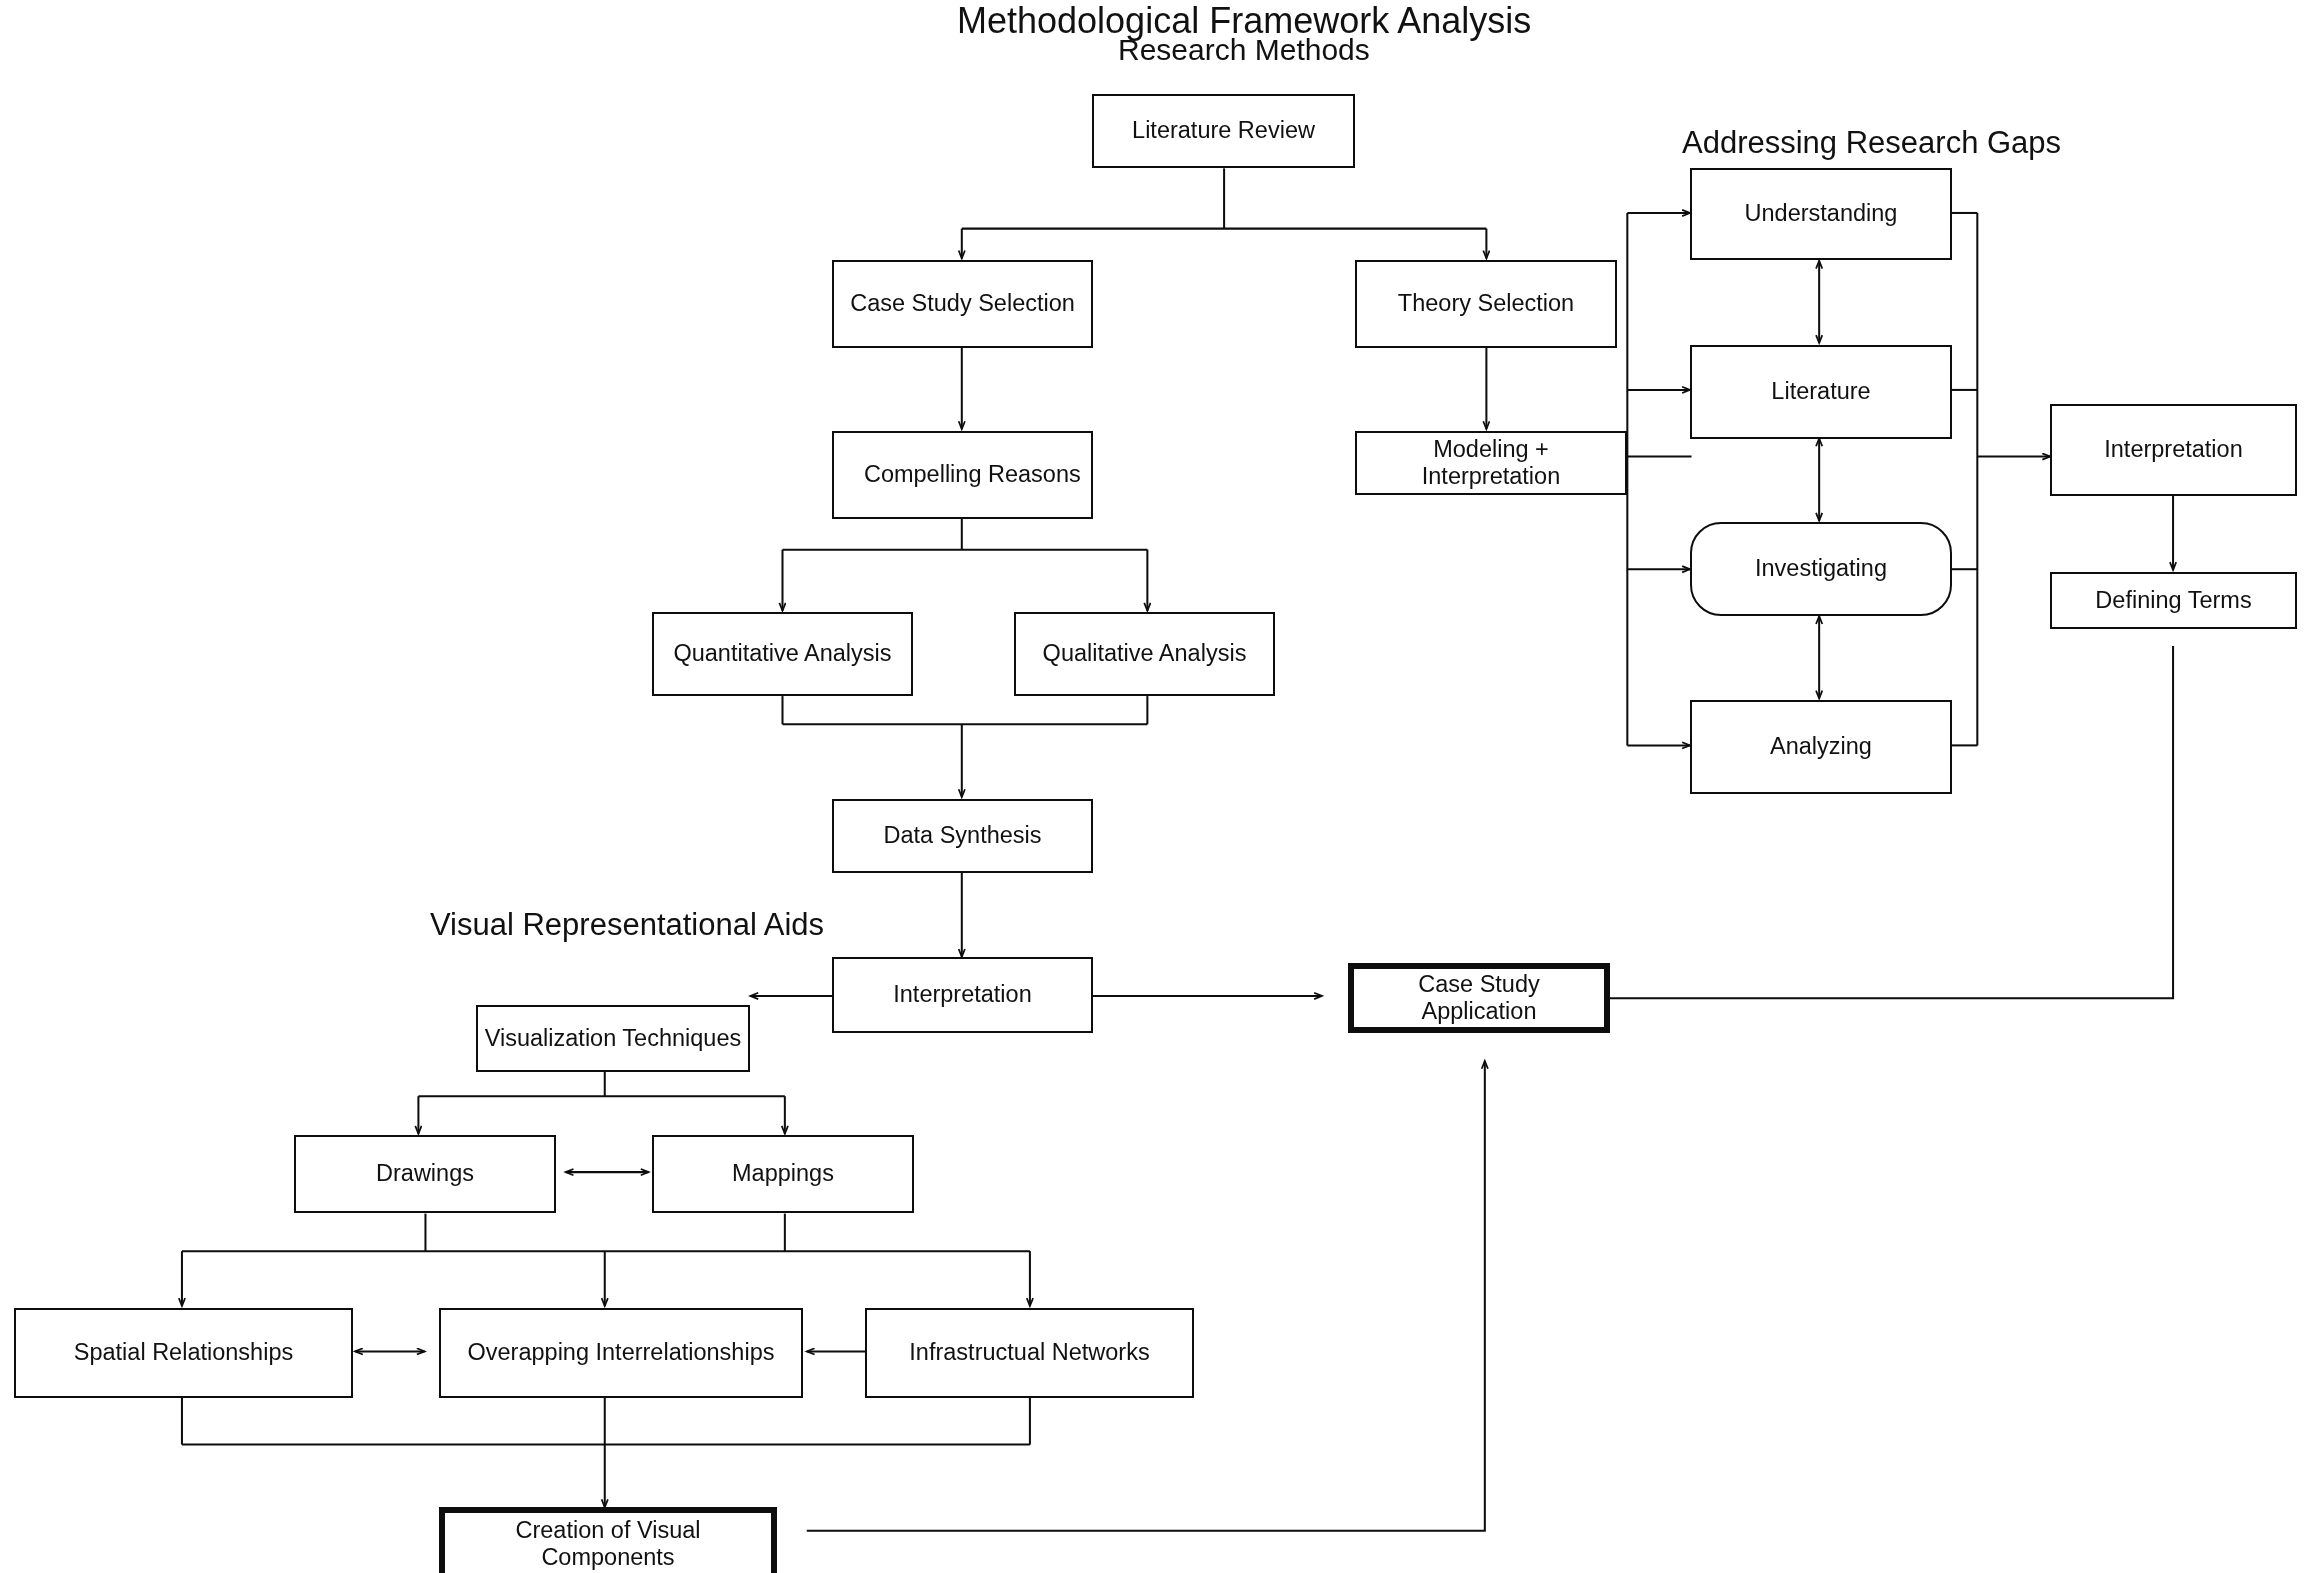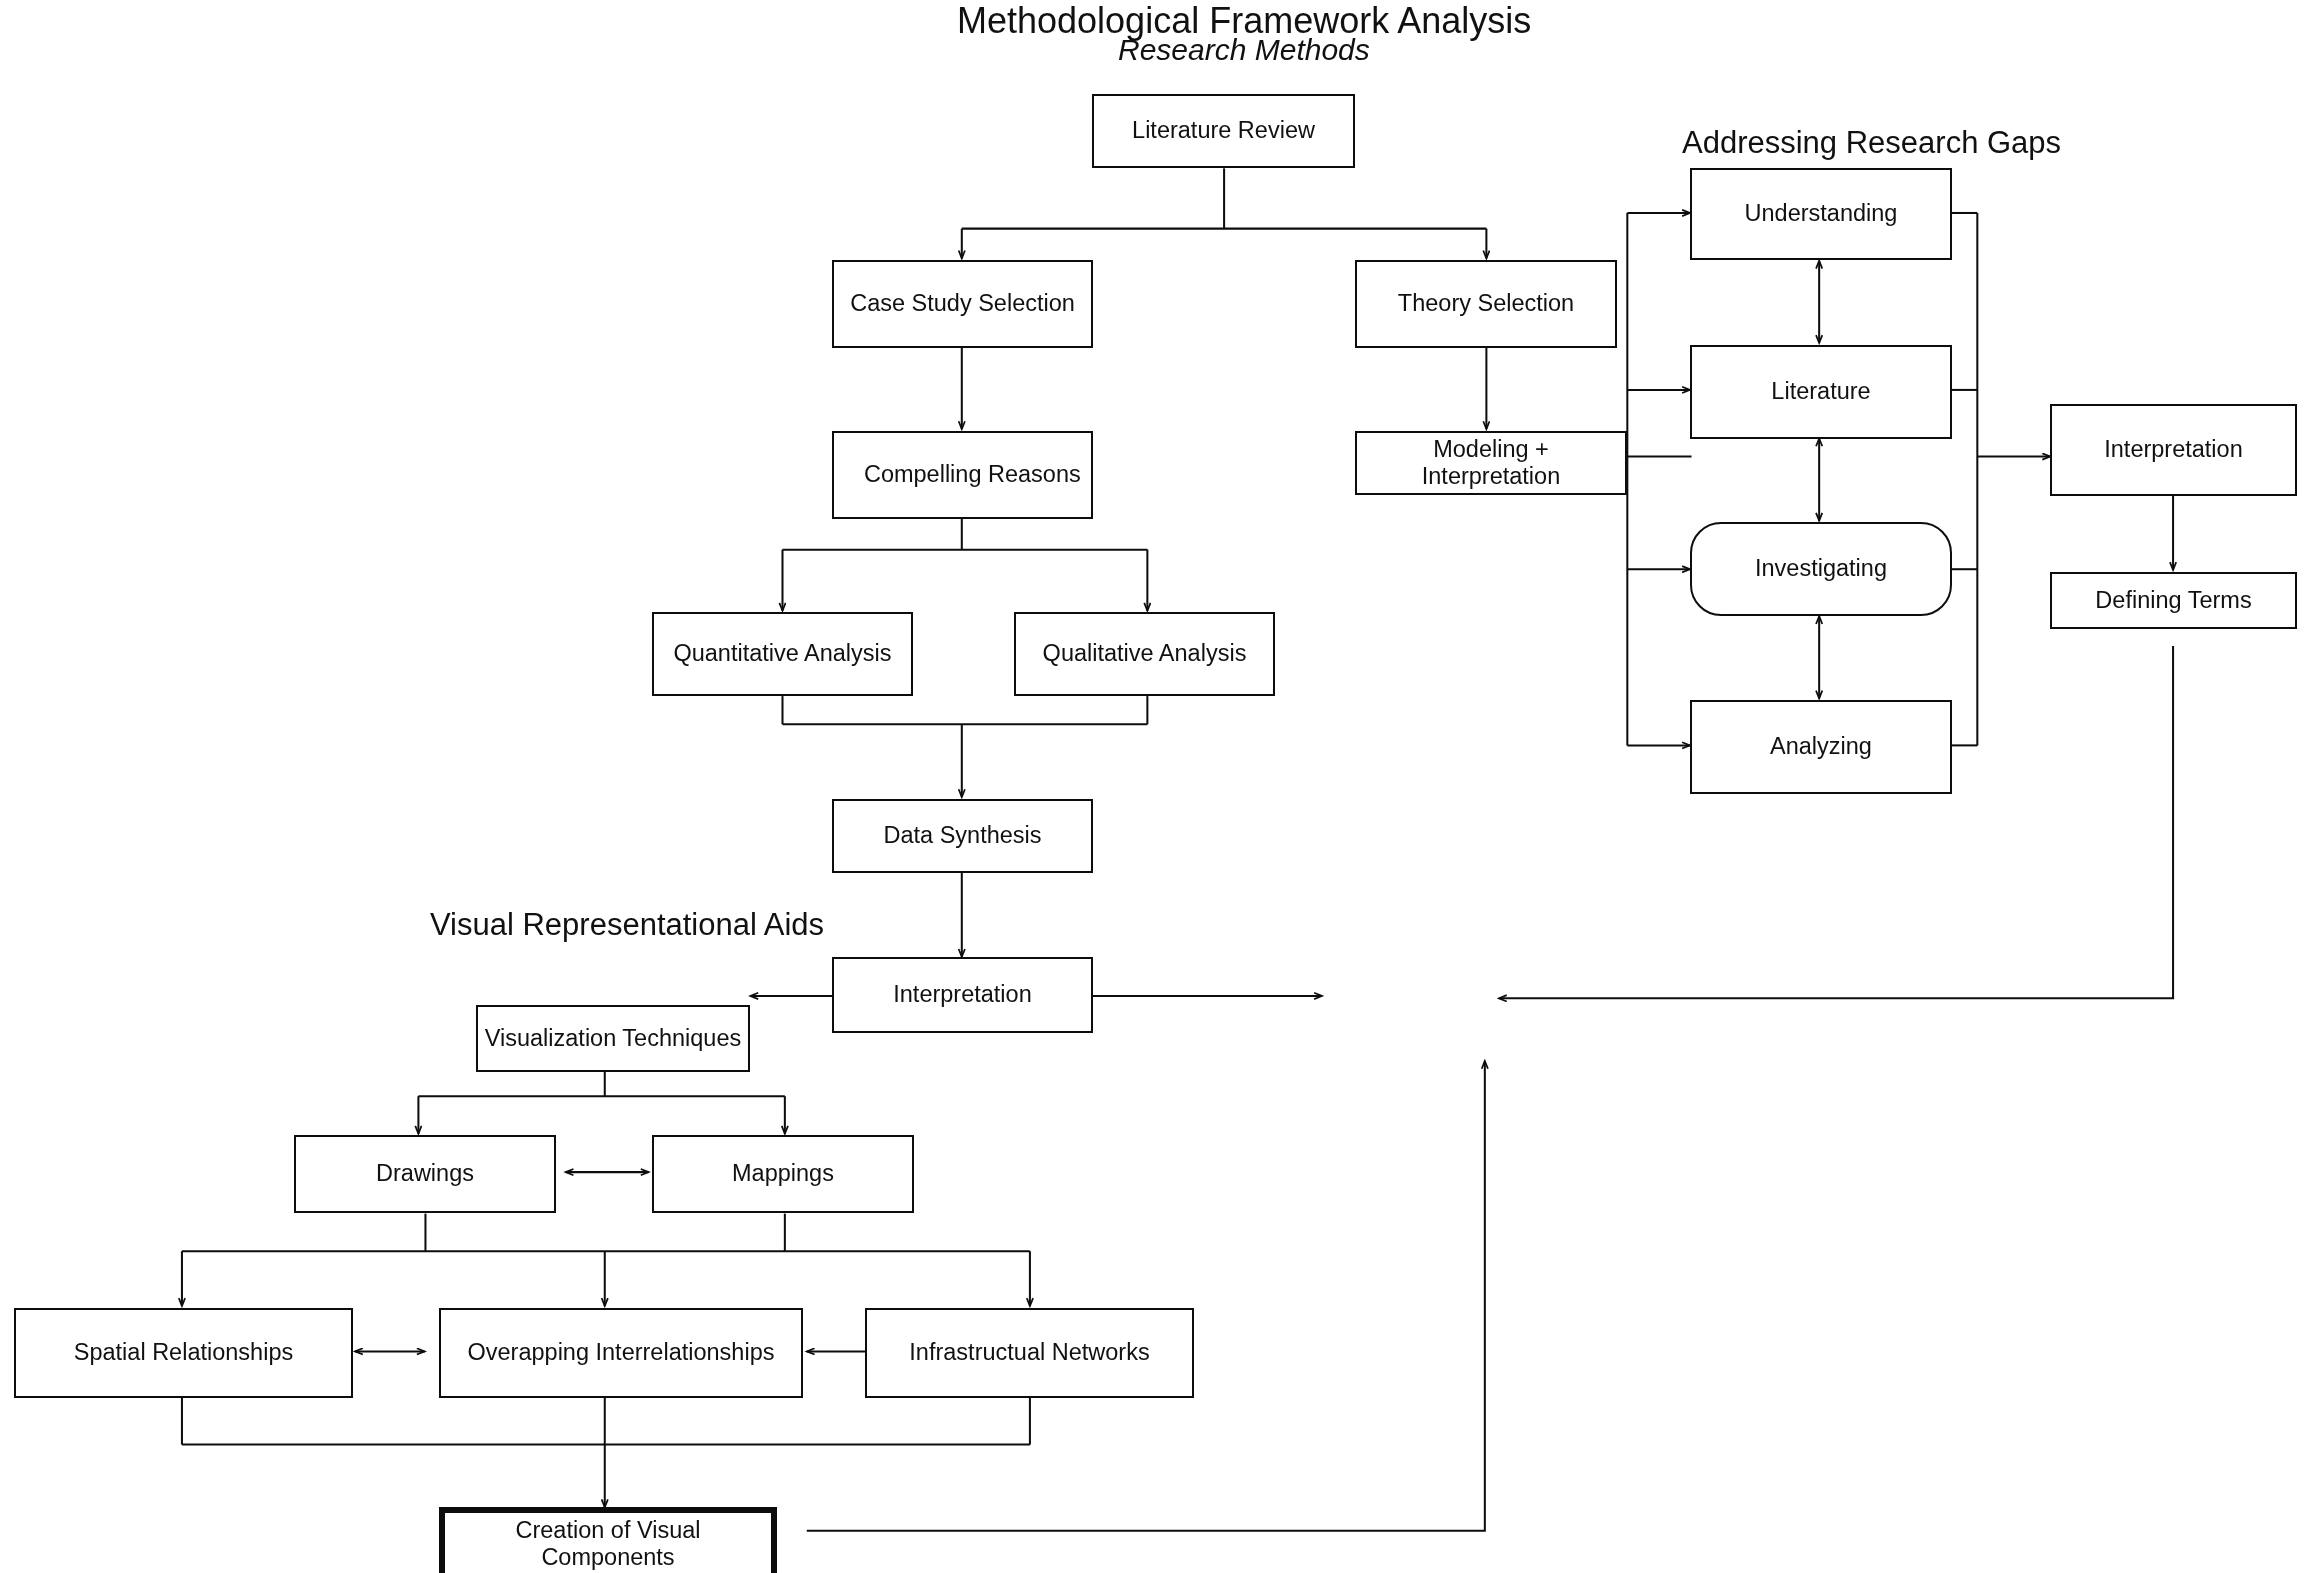--- a/index.html
+++ b/index.html
@@ -62,21 +62,21 @@
     z-index: 4;
   }
 </style>
 </head>
 <body>
 
 <div id="canvas">
 
   <div class="main-title" style="left:957px; top:0px;">Methodological Framework Analysis</div>
 
-  <div class="sub-title" style="left:1118px; top:33px;font-style:italic;">Research Methods</div>
+  <div class="sub-title" style="left:1118px; top:33px;">Research Methods</div>
 
   <div class="group-title" style="left:1682px; top:125px;">Addressing Research Gaps</div>
 
   <div class="group-title" style="left:430px; top:907px;">Visual Representational Aids</div>
 
   <svg id="edges" viewBox="0 0 2961 2009">
     <defs>
       <marker id="arrow" markerWidth="14" markerHeight="14" refX="11" refY="5" orient="auto" markerUnits="userSpaceOnUse">
         <path d="M1,1 L11,5 L1,9" fill="none" stroke="#0d0d0d" stroke-width="2.2"></path>
       </marker>
@@ -185,20 +185,21 @@
   <div class="node" style="left:1690px; top:700px; width:262px; height:94px;">Analyzing</div>
 
   <div class="node" style="left:2050px; top:404px; width:247px; height:92px;">Interpretation</div>
 
   <div class="node" style="left:2050px; top:572px; width:247px; height:57px;">Defining Terms</div>
 
   <div class="node" style="left:476px; top:1005px; width:274px; height:67px;">Visualization Techniques</div>
 
   <div class="node" style="left:832px; top:957px; width:261px; height:76px;">Interpretation</div>
 
+  <div class="node emphasis" style="left:1348px; top:963px; width:262px; height:70px;">Case Study Application</div>
 
   <div class="node" style="left:294px; top:1135px; width:262px; height:78px;">Drawings</div>
 
   <div class="node" style="left:652px; top:1135px; width:262px; height:78px;">Mappings</div>
 
   <div class="node" style="left:14px; top:1308px; width:339px; height:90px;">Spatial Relationships</div>
 
   <div class="node" style="left:439px; top:1308px; width:364px; height:90px;">Overapping Interrelationships</div>
 
   <div class="node" style="left:865px; top:1308px; width:329px; height:90px;">Infrastructual Networks</div>

